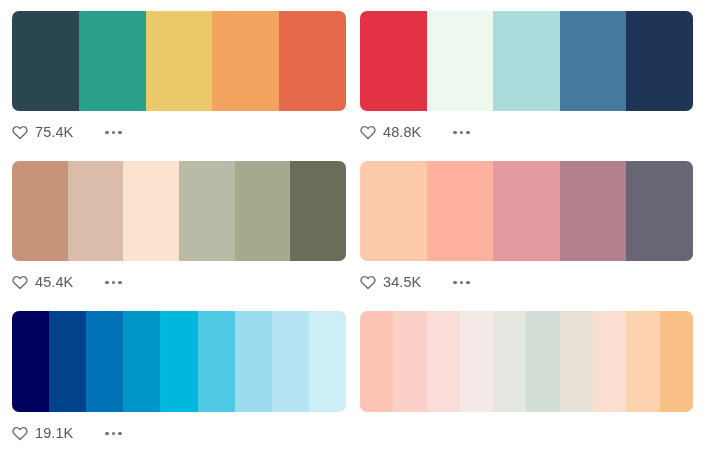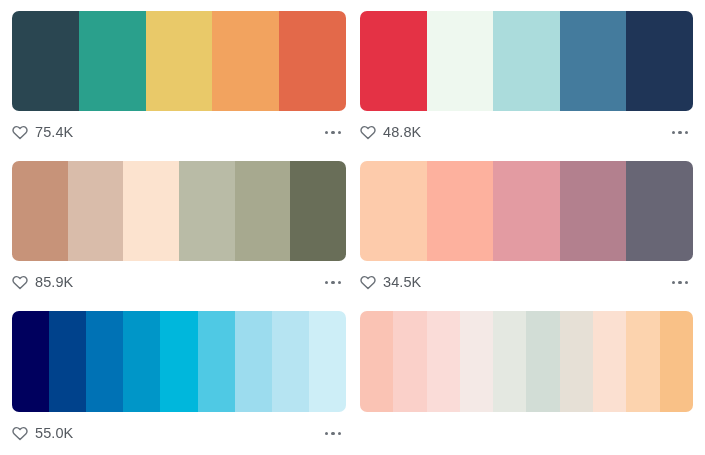--- a/index.html
+++ b/index.html
@@ -45,21 +45,21 @@
   }
 
   .swatch {
     flex: 1 1 0;
     height: 100%;
   }
 
   .card-footer {
     display: flex;
     align-items: center;
-    justify-content: space-between;
+    justify-content: flex-start;
     height: 35px;
     padding-top: 4px;
     gap: 17px;
   }
 
   .like-group {
     display: flex;
     align-items: center;
     gap: 7px;
     color: #595f66;
@@ -165,21 +165,21 @@
         <div class="swatch" style="background-color: rgb(167, 169, 143);"></div>
         <div class="swatch" style="background-color: rgb(105, 110, 88);"></div>
       </div>
       <div class="card-footer">
         <div class="like-group">
           <span class="heart-icon">
             <svg width="16" height="15" viewBox="0 0 16 15" fill="none" xmlns="http://www.w3.org/2000/svg">
               <path d="M8 13.6 2.2 8.05C0.65 6.55 0.6 4.1 2.05 2.65 3.5 1.2 5.85 1.3 7.25 2.8L8 3.6l0.75-0.8c1.4-1.5 3.75-1.6 5.2-0.15 1.45 1.45 1.4 3.9-0.15 5.4L8 13.6z" stroke="#6b7178" stroke-width="1.45" stroke-linejoin="round" fill="none"></path>
             </svg>
           </span>
-          <span class="like-count">85.9K</span>
+          <span class="like-count">45.4K</span>
         </div>
         <div class="more-button">
           <span class="more-dot"></span>
           <span class="more-dot"></span>
           <span class="more-dot"></span>
         </div>
       </div>
     </div>
     <div class="palette-card col-right">
       <div class="swatch-strip">
@@ -217,21 +217,21 @@
         <div class="swatch" style="background-color: rgb(182, 228, 242);"></div>
         <div class="swatch" style="background-color: rgb(205, 238, 247);"></div>
       </div>
       <div class="card-footer">
         <div class="like-group">
           <span class="heart-icon">
             <svg width="16" height="15" viewBox="0 0 16 15" fill="none" xmlns="http://www.w3.org/2000/svg">
               <path d="M8 13.6 2.2 8.05C0.65 6.55 0.6 4.1 2.05 2.65 3.5 1.2 5.85 1.3 7.25 2.8L8 3.6l0.75-0.8c1.4-1.5 3.75-1.6 5.2-0.15 1.45 1.45 1.4 3.9-0.15 5.4L8 13.6z" stroke="#6b7178" stroke-width="1.45" stroke-linejoin="round" fill="none"></path>
             </svg>
           </span>
-          <span class="like-count">55.0K</span>
+          <span class="like-count">19.1K</span>
         </div>
         <div class="more-button">
           <span class="more-dot"></span>
           <span class="more-dot"></span>
           <span class="more-dot"></span>
         </div>
       </div>
     </div>
     <div class="palette-card col-right">
       <div class="swatch-strip">

